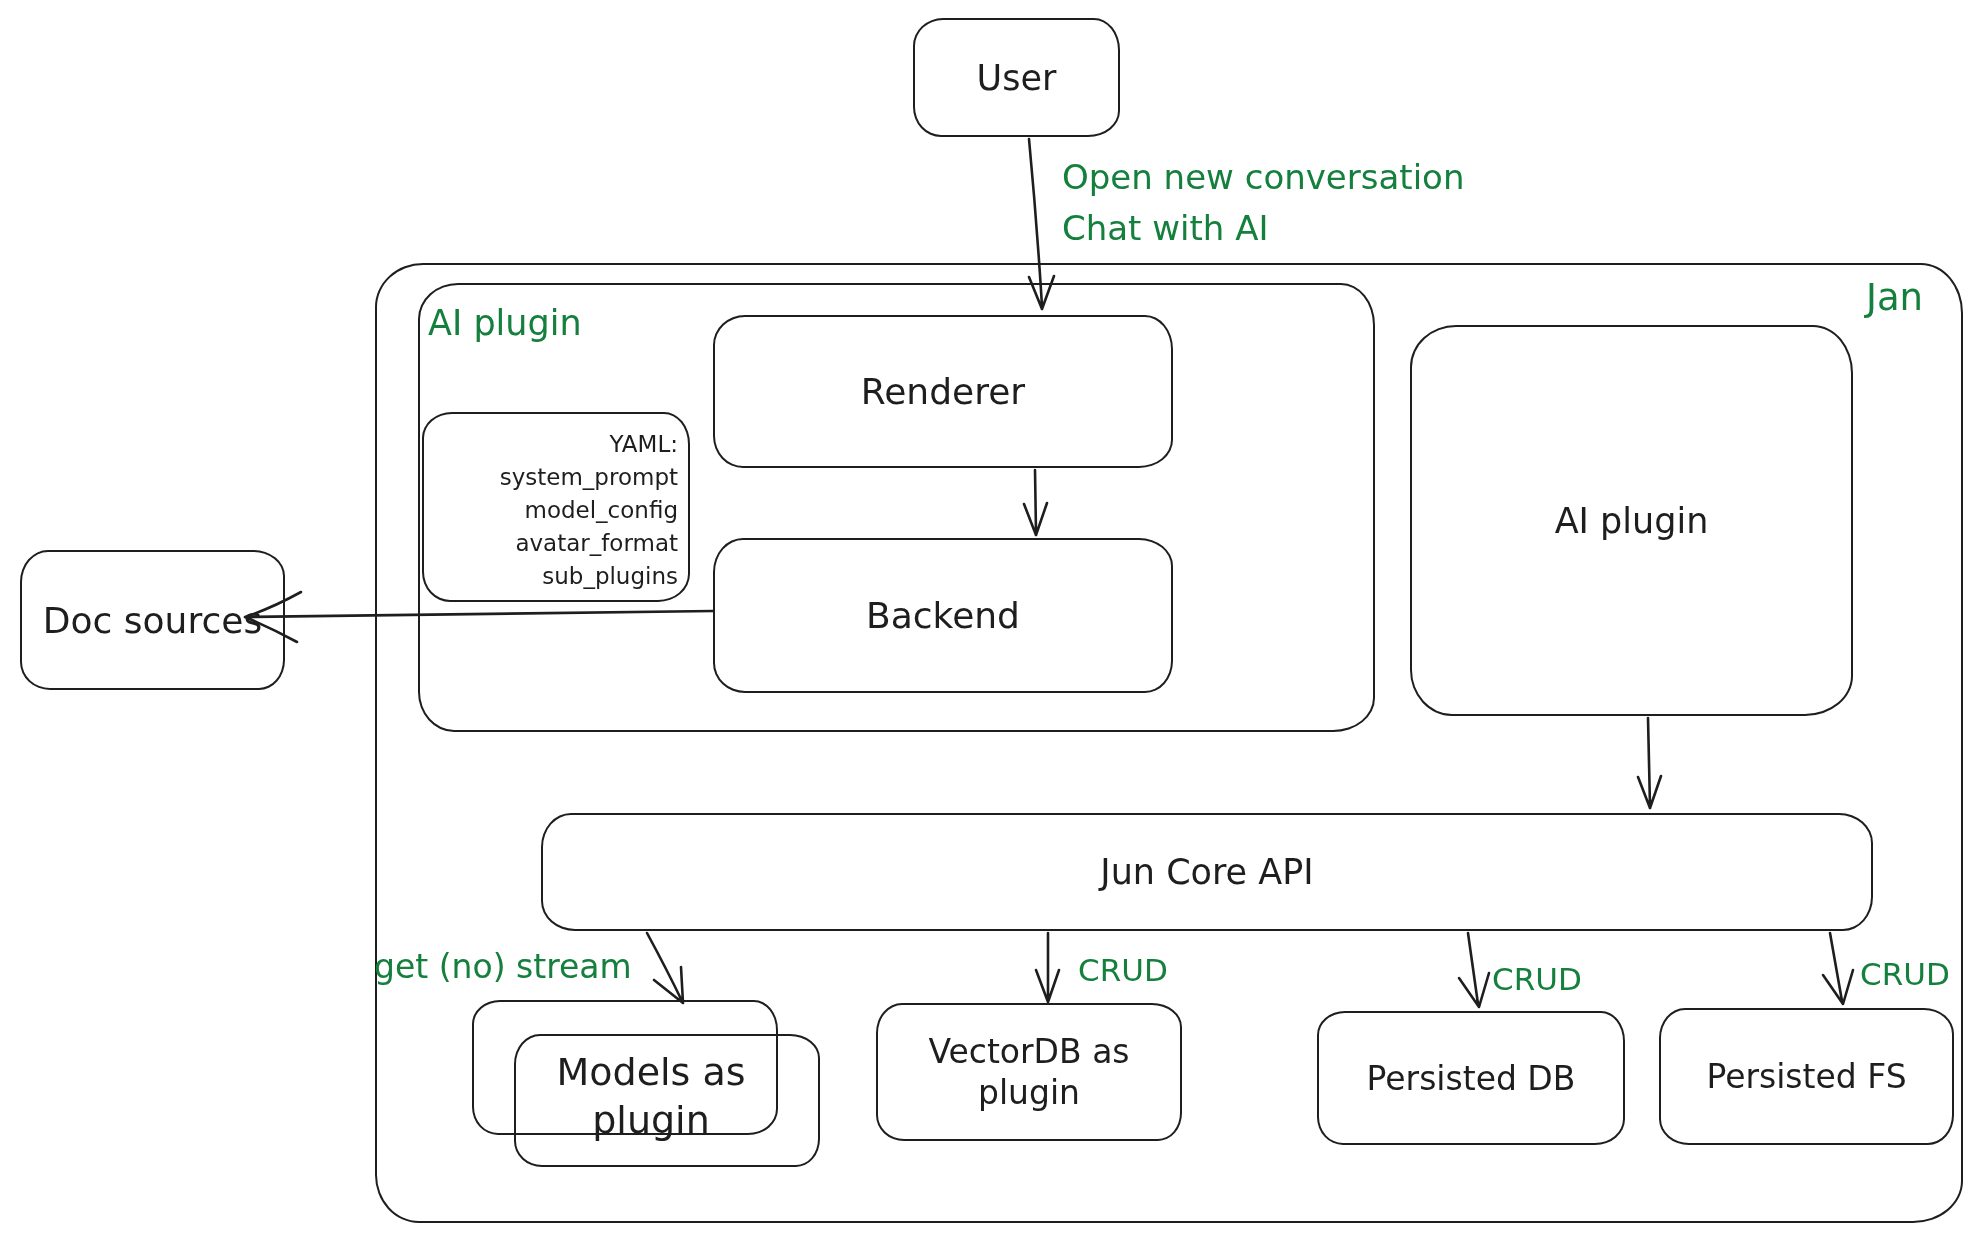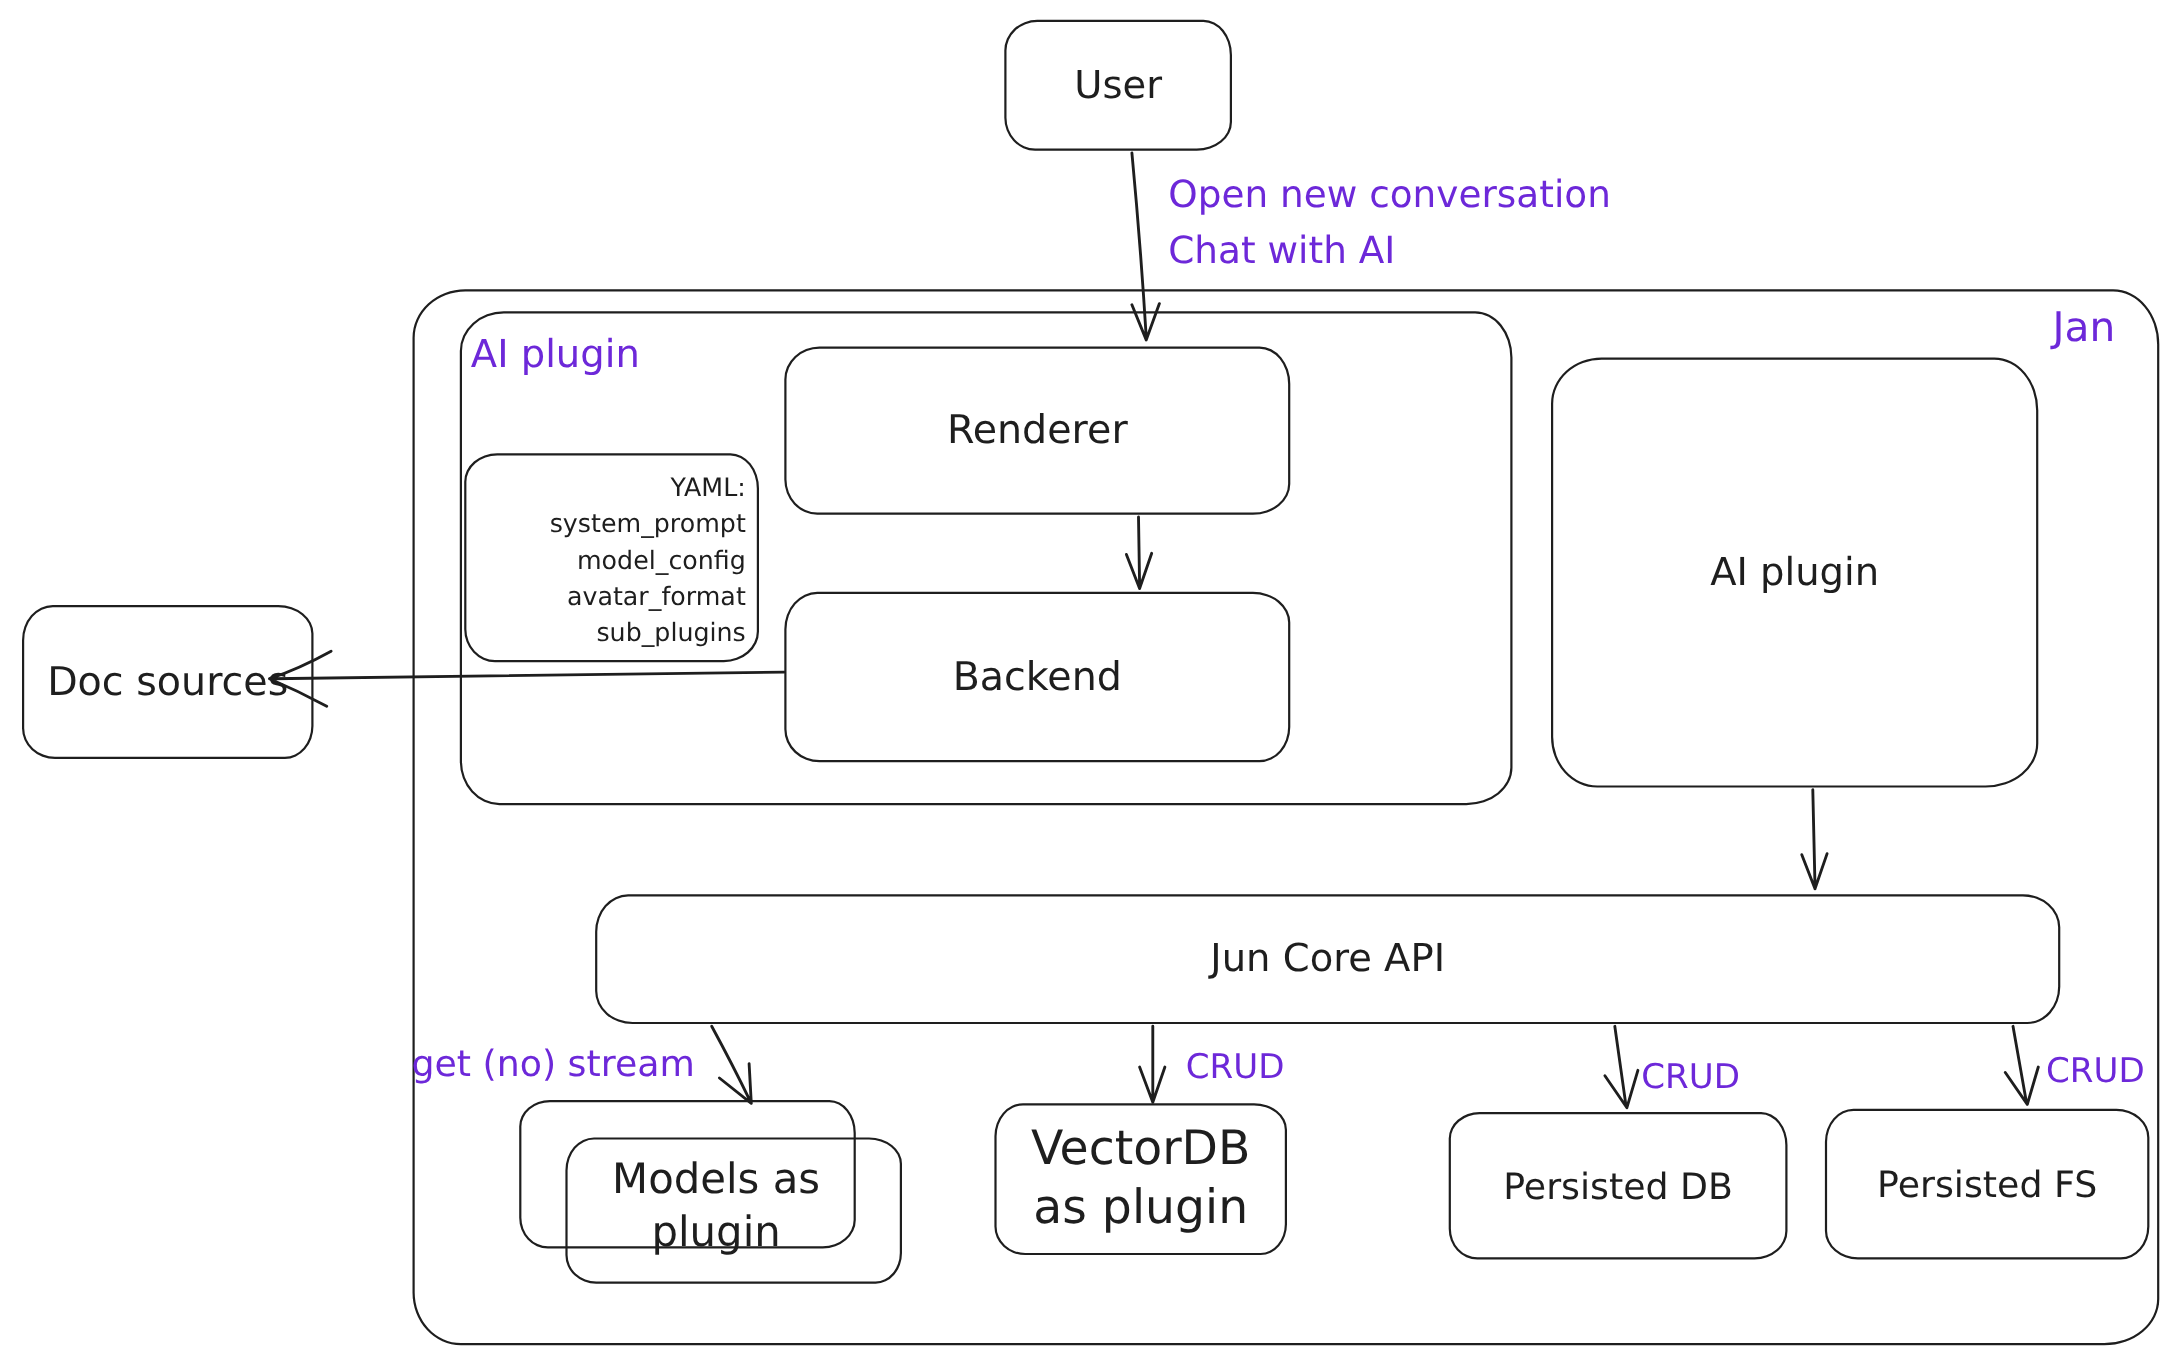--- a/index.html
+++ b/index.html
@@ -16,21 +16,21 @@
     position:absolute;
     border:2.5px solid #1e1e1e;
     background:transparent;
     display:flex;align-items:center;justify-content:center;
     text-align:center;
     color:#1e1e1e;
     box-sizing:border-box;
   }
   .lbl{
     position:absolute;
-    color:#6d28d9;
+    color:#15803d;
     white-space:nowrap;
     z-index:12;
   }
   
   .n-jan{left:375px;top:263px;width:1588px;height:960px;
     border-radius:48px 42px 50px 44px / 44px 50px 42px 48px;}
   .l-jan{left:1866px;top:276px;font-size:37px;}
   .n-aiplugin-left{left:418px;top:283px;width:957px;height:449px;
     border-radius:40px 34px 42px 36px / 36px 42px 34px 40px;}
   .l-aiplugin{left:428px;top:303px;font-size:35px;}
@@ -40,21 +40,21 @@
   .n-renderer{left:713px;top:315px;width:460px;height:153px;font-size:36px;
     border-radius:32px 28px 34px 30px / 30px 34px 28px 32px;}
   .n-backend{left:713px;top:538px;width:460px;height:155px;font-size:36px;
     border-radius:30px 34px 28px 32px / 34px 28px 32px 30px;}
   .n-aiplugin-right{left:1410px;top:325px;width:443px;height:391px;font-size:35px;
     border-radius:46px 40px 48px 42px / 42px 48px 40px 46px;}
   .n-docsources{left:20px;top:550px;width:265px;height:140px;font-size:36px;
     border-radius:28px 32px 26px 30px / 32px 26px 30px 28px;}
   .n-api{left:541px;top:813px;width:1332px;height:118px;font-size:35px;
     border-radius:30px 34px 30px 34px / 34px 30px 34px 30px;}
-  .n-vectordb{left:904px;top:1003px;width:266px;height:138px;font-size:43px;
+  .n-vectordb{left:876px;top:1003px;width:306px;height:138px;font-size:33px;
     border-radius:26px 30px 24px 28px / 30px 24px 28px 26px;}
   .n-vectordb span{display:inline-block;width:232px;line-height:1.25;}
   .n-pdb{left:1317px;top:1011px;width:308px;height:134px;font-size:33px;
     border-radius:28px 24px 30px 26px / 24px 30px 26px 28px;}
   .n-pfs{left:1659px;top:1008px;width:295px;height:137px;font-size:33px;
     border-radius:26px 30px 26px 30px / 30px 26px 30px 26px;}
   
   .n-models-wrap{position:absolute;left:472px;top:1000px;width:348px;height:167px;}
   .n-models-a,.n-models-b{
     position:absolute;border:2.5px solid #1e1e1e;background:transparent;

